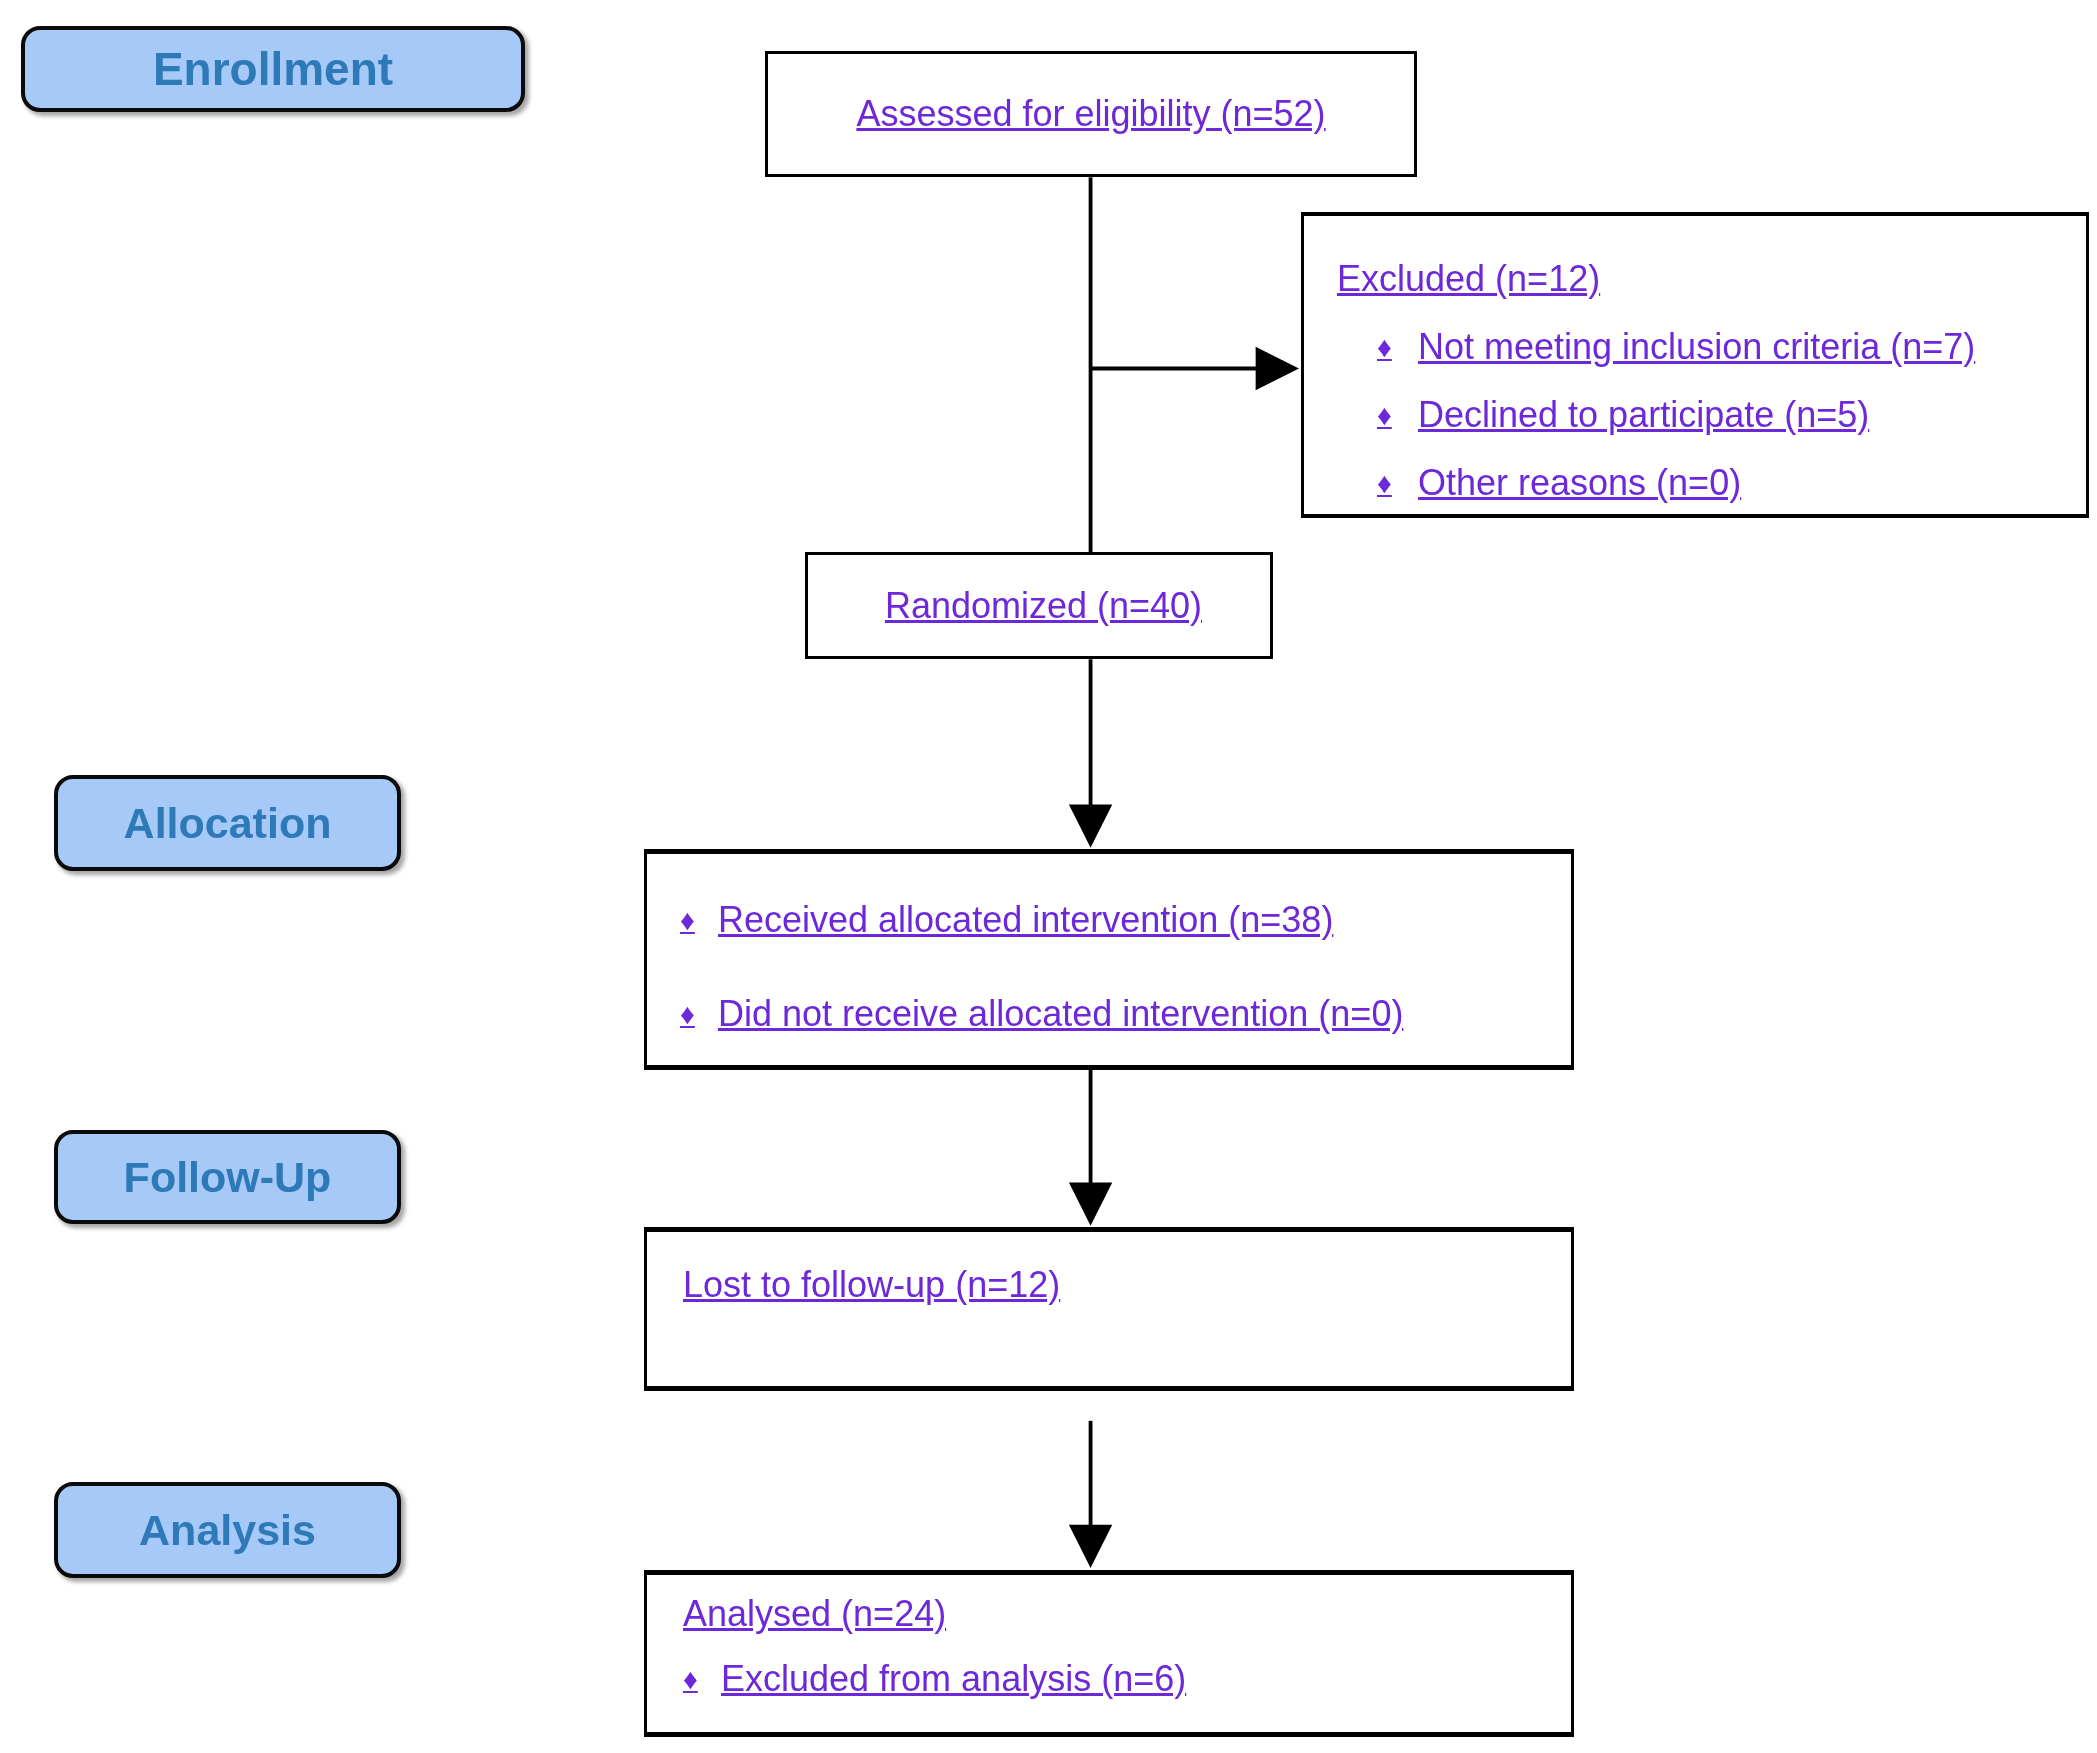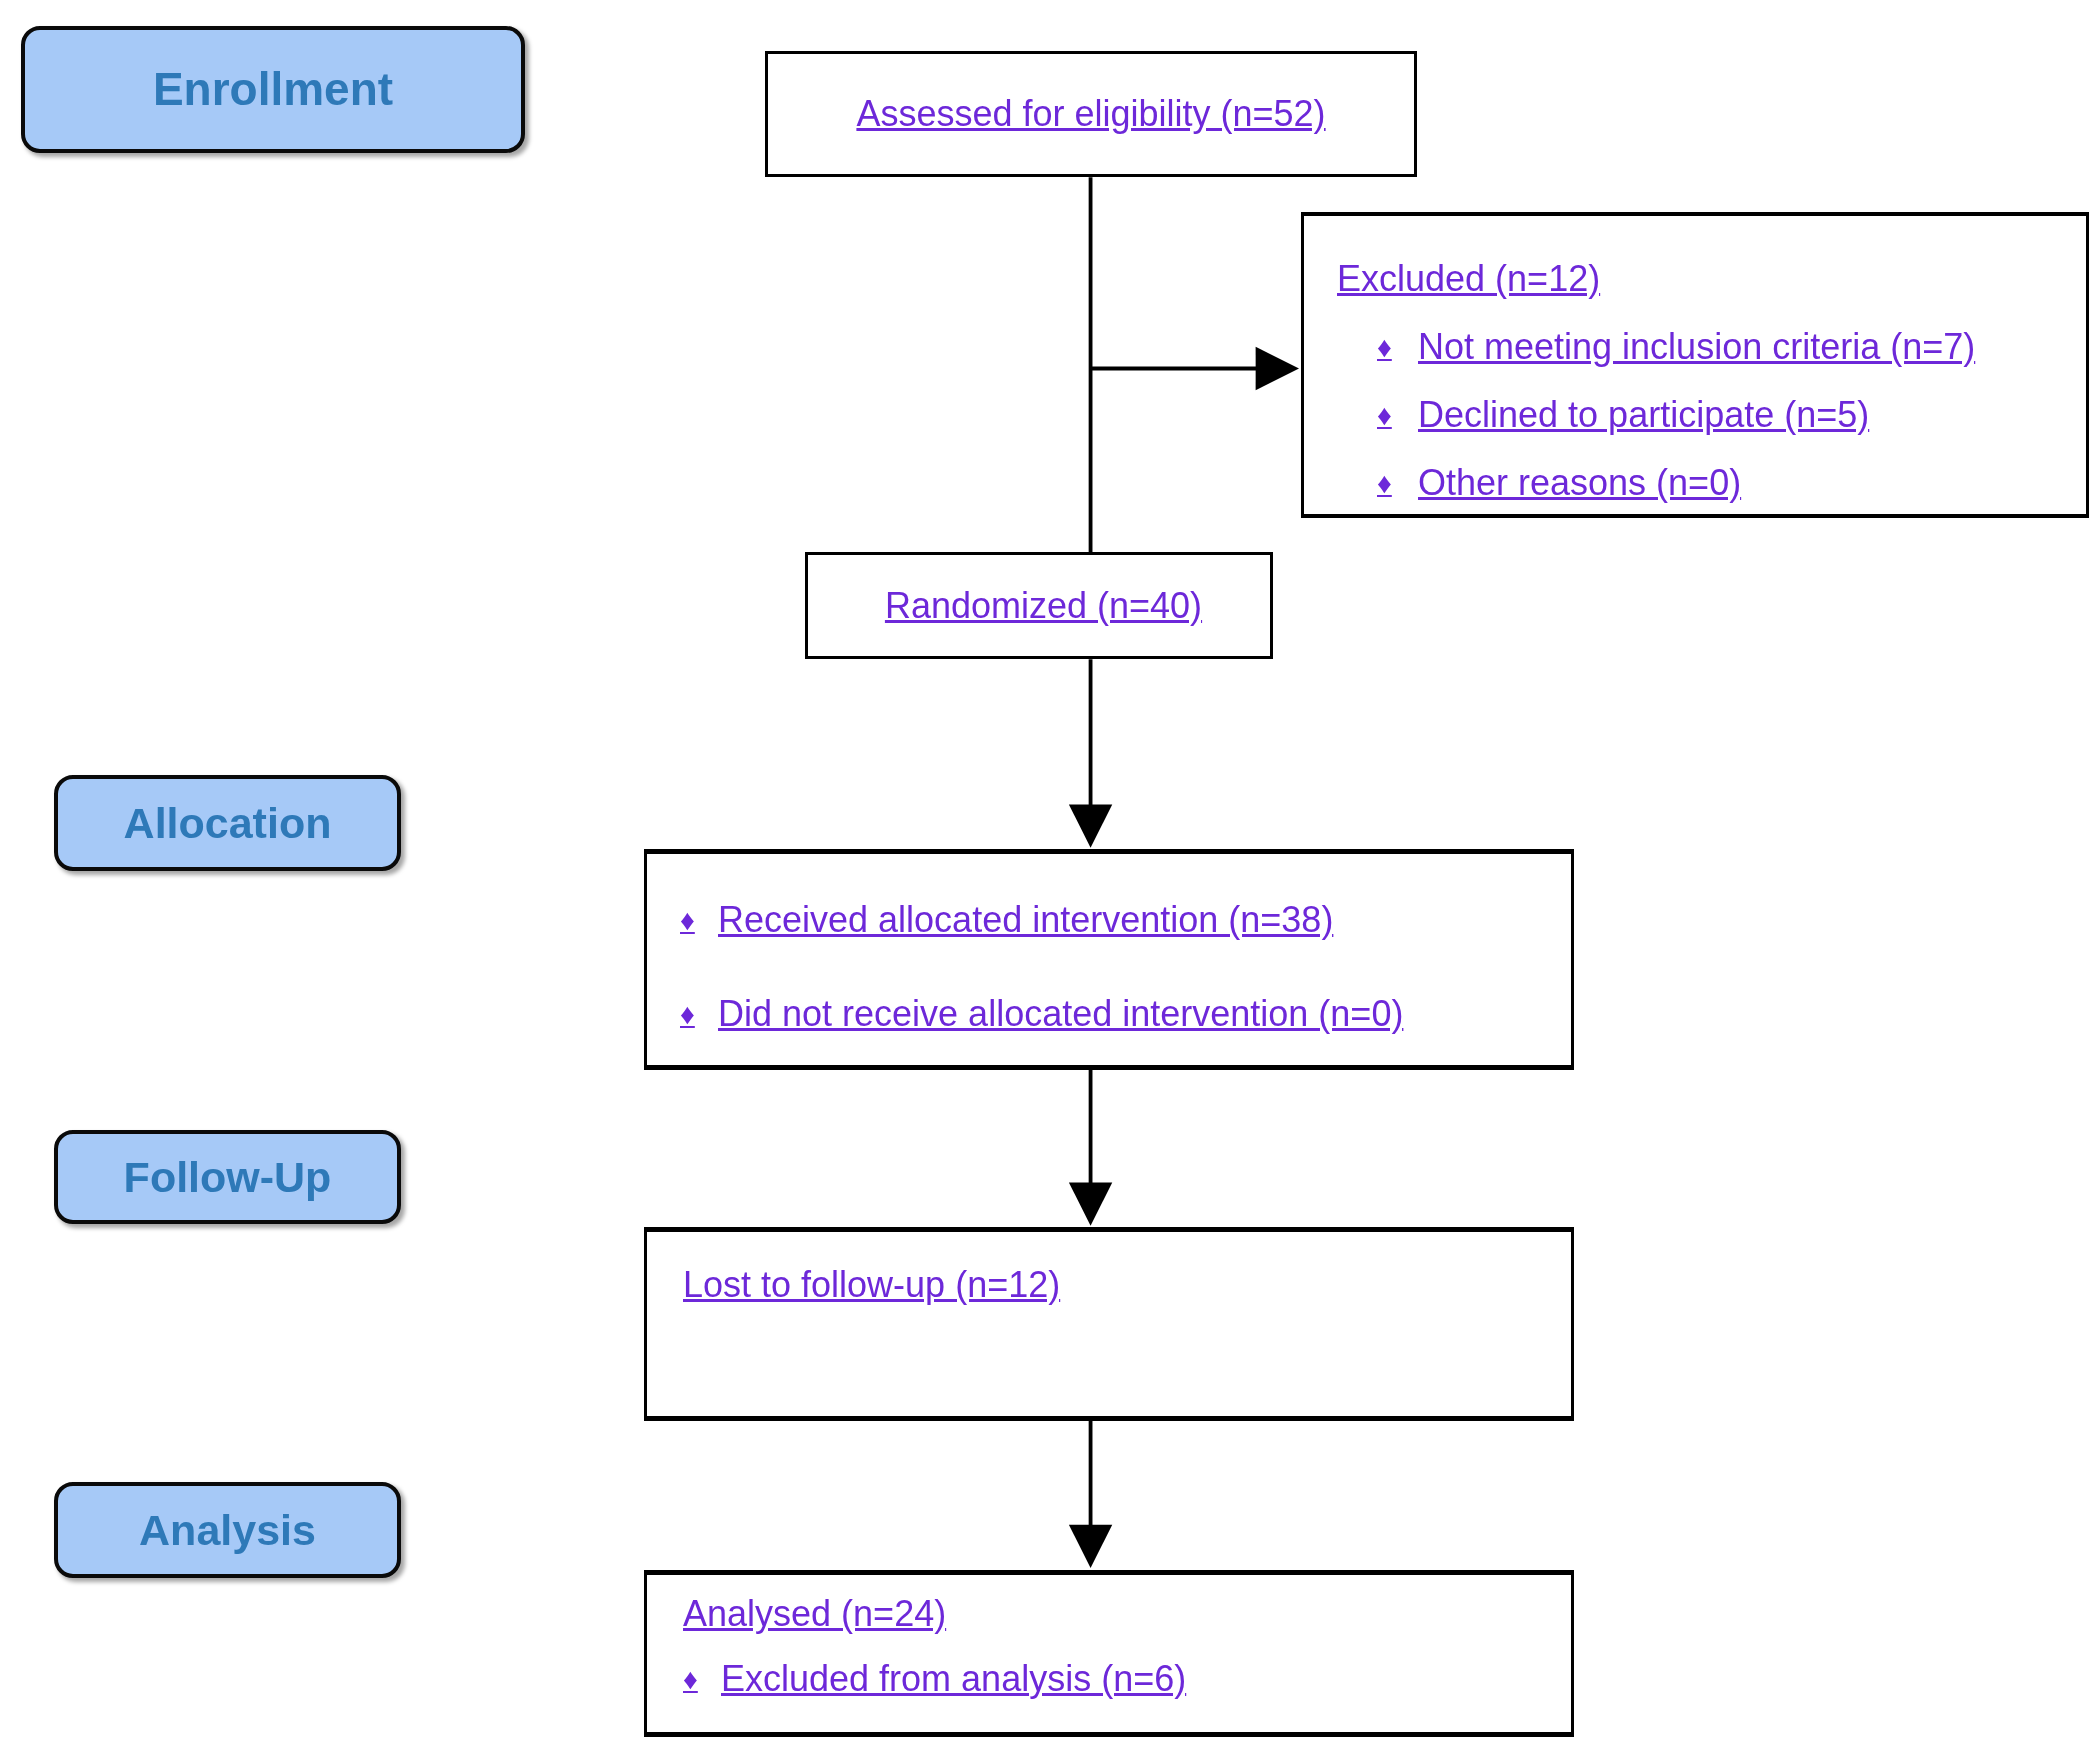--- a/index.html
+++ b/index.html
@@ -11,39 +11,39 @@
   svg.connectors { position: absolute; left: 0; top: 0; width: 2097px; height: 1753px;
                    pointer-events: none; }
 
   .stage-label {
     position: absolute; box-sizing: border-box;
     background: #A6C9F7; border: 4.5px solid #0a0a0a; border-radius: 19px;
     display: flex; align-items: center; justify-content: center;
     color: #2E79B8; font-weight: bold;
     box-shadow: 3.2px 3.8px 4.5px rgba(0,0,0,0.35);
   }
-  .stage-enrollment { left: 21px;  top: 25.5px;   width: 504px; height: 127px; font-size: 46px; }
+  .stage-enrollment { left: 21px;  top: 25.5px;   width: 504px; height: 86px; font-size: 46px; }
   .stage-allocation { left: 54px;  top: 775px; width: 347px; height: 96px; font-size: 43px; }
   .stage-followup   { left: 54px;  top: 1130px; width: 347px; height: 94px; font-size: 43px; }
   .stage-analysis   { left: 54px;  top: 1482px; width: 347px; height: 96px; font-size: 43px; }
 
   .box {
     position: absolute; box-sizing: border-box;
     background: #ffffff; border: 3.8px solid #000000;
     color: #6d28d9; font-size: 36px; line-height: 1.1; text-decoration: underline;
   }
   .box.centered { display: flex; align-items: center; justify-content: center; text-align: center; }
 
   .box-assessed   { left: 765px; top: 51px;   width: 652px; height: 126px; }
   .box-excluded   { left: 1301px; top: 212px;  width: 788px; height: 306px;
                     border-width: 4.5px 3.8px; padding: 28px 19px 0 33px; }
   .box-randomized { left: 805px; top: 552px;  width: 468px;  height: 107px; padding-left: 9px; }
   .box-allocation { left: 644px; top: 849px; width: 930px; height: 221px;
                     border-width: 5.1px 3.8px; padding: 19px 19px 0 33px; }
-  .box-followup   { left: 644px; top: 1227px; width: 930px; height: 194px;
+  .box-followup   { left: 644px; top: 1227px; width: 930px; height: 164px;
                     border-width: 5.1px 3.8px; padding: 27px 19px 0 36px; }
   .box-analysis   { left: 644px; top: 1570px; width: 930px; height: 167px;
                     border-width: 5.1px 3.8px; padding: 13px 19px 0 36px; }
 
   .line-title { line-height: 69px; }
 
   .bullet-row { display: flex; align-items: center; line-height: 68px; }
   .bullet-row .glyph { font-size: 29px; flex: 0 0 41px; }
 
   .box-excluded .bullet-row { margin-left: 40px; }

